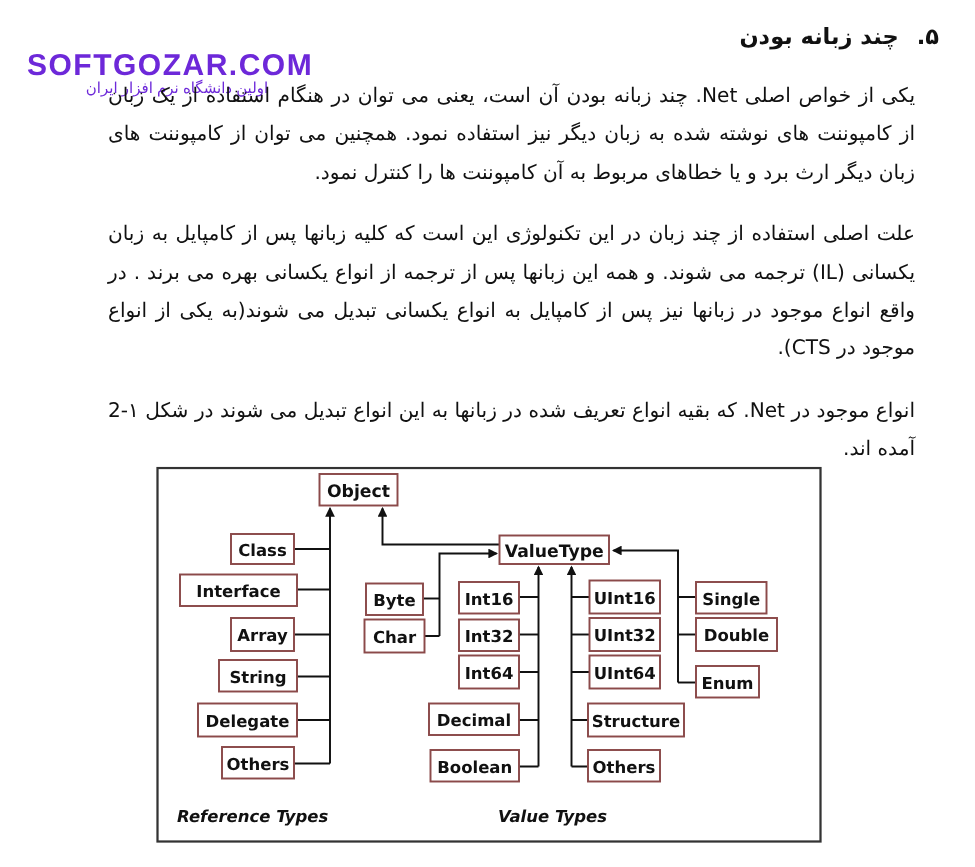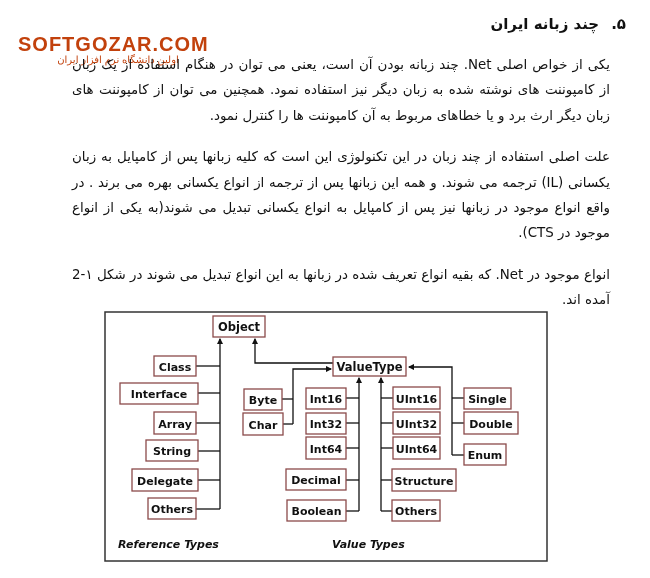--- a/index.html
+++ b/index.html
@@ -1,39 +1,39 @@
 <!DOCTYPE html>
 <html><head>
 <meta charset="utf-8">
 <style>
   html, body { margin:0; padding:0; background:#ffffff; }
   body { width:650px; height:578px; position:relative; overflow:hidden;
          font-family:"DejaVu Sans", sans-serif; color:#111; }
-  .watermark { position:absolute; left:18px; top:34px; width:200px; color:#c2410c;
+  .watermark { position:absolute; left:18px; top:34px; width:200px; color:#6d28d9;
                font-family:"Liberation Sans", sans-serif; pointer-events:none; }
   .watermark .wm-main { font-size:20px; font-weight:bold; letter-spacing:1px; line-height:20px; }
   .watermark .wm-sub { font-size:10px; direction:rtl; text-align:center; line-height:12px; }
   .article { position:absolute; left:56px; top:2px; width:570px; direction:rtl; text-align:justify; }
   .heading { font-size:15px; font-weight:bold; margin:10px 0 0 0; line-height:24px; }
   .heading .num { margin-left:12px; }
   .para { font-size:13.4px; line-height:25.4px; margin:16px; text-align:justify; text-align-last:right; }
   .figure { position:absolute; left:104px; top:311px; }
   svg text { font-family:"DejaVu Sans", sans-serif; font-weight:bold; }
 </style>
 </head>
 <body>
 
 <div class="watermark">
   <div class="wm-main">SOFTGOZAR.COM</div>
   <div class="wm-sub">اولین دانشگاه نرم افزار ایران</div>
 </div>
 
 <div class="article">
   <div class="heading">
-    <span class="num">۵.</span><span>چند زبانه ایران</span>
+    <span class="num">۵.</span><span>چند زبانه بودن</span>
   </div>
   <p class="para">یکی از خواص اصلی  Net. چند زبانه بودن آن است، یعنی می توان در هنگام استفاده از یک زبان از کامپوننت های نوشته شده به زبان دیگر نیز استفاده نمود. همچنین می توان از کامپوننت های زبان دیگر ارث برد و یا خطاهای مربوط به آن کامپوننت ها را کنترل نمود.</p>
   <p class="para">علت اصلی استفاده از چند زبان در این تکنولوژی این است که کلیه زبانها پس از کامپایل به زبان یکسانی (IL) ترجمه می شوند. و همه این زبانها پس از ترجمه از انواع یکسانی بهره می برند . در واقع انواع موجود در زبانها نیز پس از کامپایل به انواع یکسانی تبدیل می شوند(به یکی از انواع موجود در CTS).</p>
   <p class="para">انواع موجود در Net. که بقیه انواع تعریف شده در زبانها به این انواع تبدیل می شوند در شکل ۱-2 آمده اند.</p>
 </div>
 
 <div class="figure">
 <svg width="446" height="252" viewBox="104 311 446 252" xmlns="http://www.w3.org/2000/svg">
   <defs>
     <marker id="arr" viewBox="0 0 6 6" refX="5" refY="3" markerWidth="5" markerHeight="5" orient="auto">

